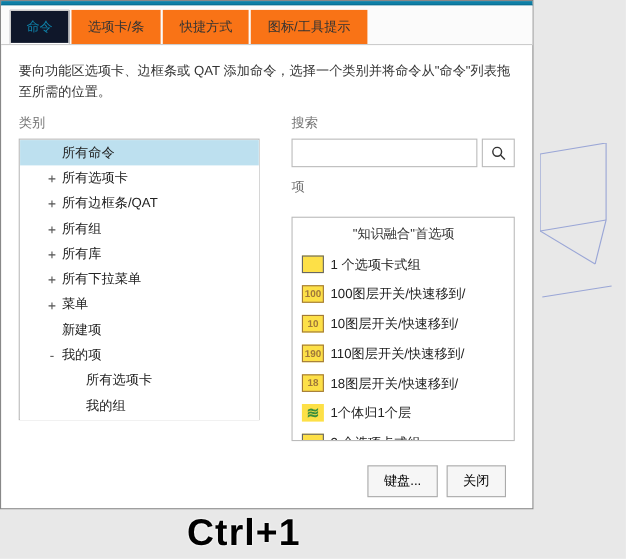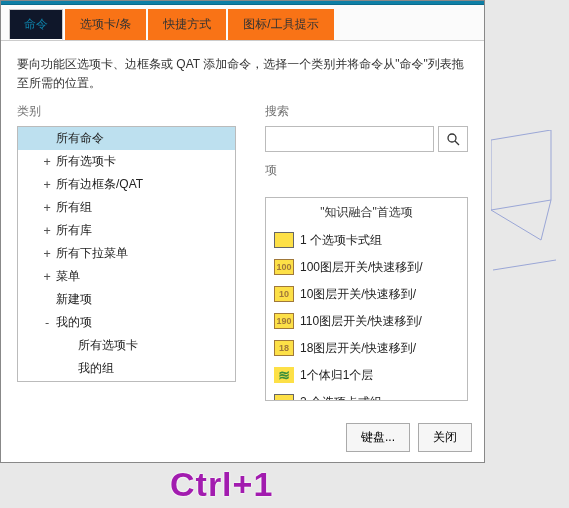--- a/index.html
+++ b/index.html
@@ -25,23 +25,23 @@
 .search-row { display:flex; }
 .search-row input { flex:1; height:26px; border:1px solid #bbb; padding:0 6px; }
 .search-row button { width:30px; height:26px; margin-left:4px; border:1px solid #bbb; background:#fff; cursor:pointer; display:flex; align-items:center; justify-content:center; }
 .items { border:1px solid #bbb; height:204px; overflow-y:scroll; margin-top:18px; }
 .items-head { padding:6px 8px; text-align:center; color:#333; }
 .item-row { display:flex; padding:5px 8px; gap:6px; color:#222; cursor:pointer; }
 .item-row .ico { width:20px; height:16px; display:inline-flex; align-items:center; justify-content:center; font-size:9px; border:1px solid #999; background:#fde047; color:#c77b20; font-weight:bold; }
 .item-row .ico.square { border:1px solid #666; }
 .item-row .ico.layers { color:#a0783a; border-color:#a0783a; }
 .item-row .ico.green { color:#3c8f3c; border:none; font-size:14px; }
-.buttons { position:absolute; right:12px; bottom:10px; display:flex; gap:8px; }
+.buttons { position:absolute; right:24px; bottom:10px; display:flex; gap:8px; }
 .btn { border:1px solid #aaa; background:#f6f6f6; padding:5px 14px; cursor:pointer; }
-.ctrl1 { position:absolute; left:170px; top:465px; font-size:34px; font-weight:900; color:#a21caf; letter-spacing:1px; text-shadow:0 0 2px #fff,0 0 2px #fff; font-family:Arial,sans-serif; }
+.ctrl1 { position:absolute; left:170px; top:465px; font-size:34px; font-weight:900; color:#000000; letter-spacing:1px; text-shadow:0 0 2px #fff,0 0 2px #fff; font-family:Arial,sans-serif; }
 .bglines { position:absolute; right:8px; top:130px; width:70px; height:170px; pointer-events:none; }
 .bglines line { stroke:#9aa6d6; stroke-width:1; }
 ::-webkit-scrollbar { width:16px; }
 ::-webkit-scrollbar-track { background:#efefef; }
 ::-webkit-scrollbar-thumb { background:#c8c8c8; border:1px solid #aaa; }
 </style>
 </head>
 <body>
 
 <svg class="bglines" viewBox="0 0 70 170">

